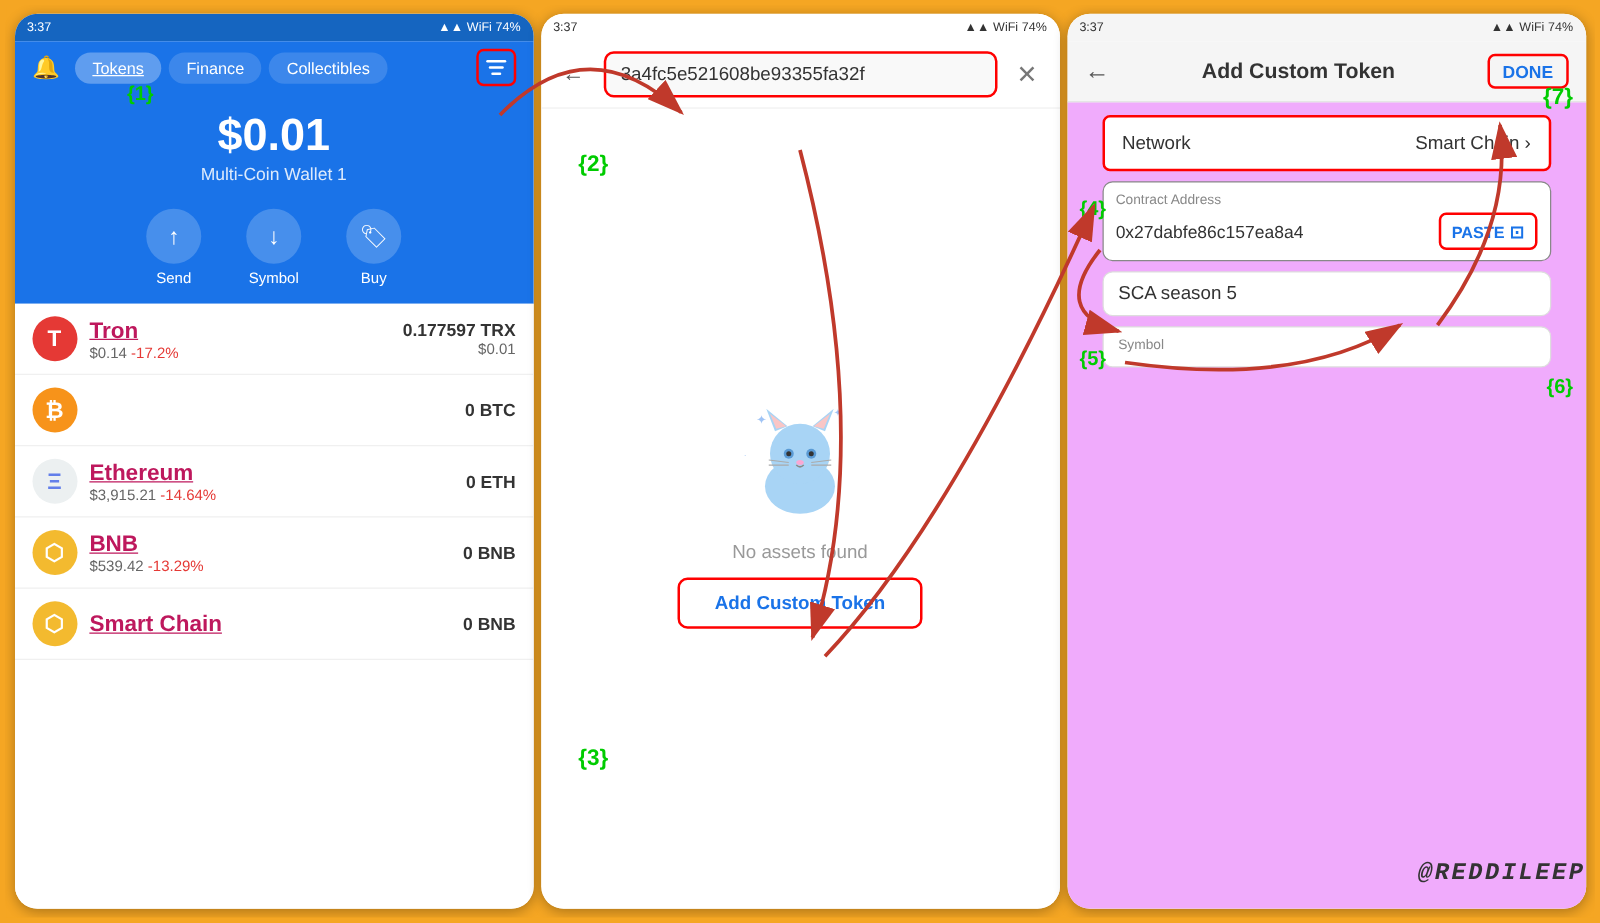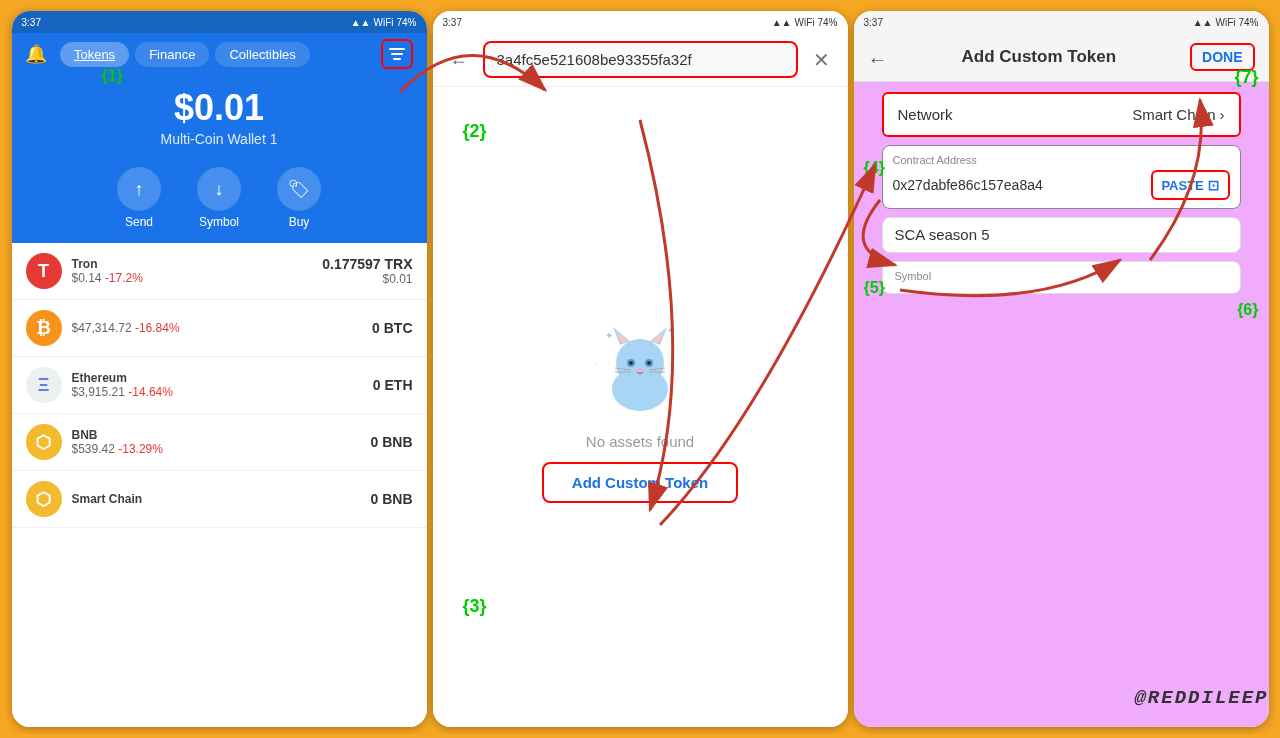--- a/index.html
+++ b/index.html
@@ -175,21 +175,21 @@
       margin-right: 10px;
       flex-shrink: 0;
     }
     .token-icon.tron { background: #e53935; color: #fff; }
     .token-icon.bitcoin { background: #f7931a; color: #fff; }
     .token-icon.ethereum { background: #ecf0f1; color: #627eea; }
     .token-icon.bnb { background: #f3ba2f; color: #fff; }
     .token-icon.smartchain { background: #f3ba2f; color: #fff; }
 
     .token-info { flex: 1; }
-    .token-name { font-size: 12px; font-weight: 600; color: #404040; }
+    .token-name { font-size: 18px; font-weight: 600; color: #be185d; text-decoration: underline; }
     .token-price { font-size: 12px; color: #666; }
     .token-change-neg { color: #e53935; }
     .token-right { text-align: right; }
     .token-amount { font-size: 14px; font-weight: 600; color: #333; }
     .token-value { font-size: 12px; color: #666; }
 
     
     .step-label {
       position: absolute;
       font-size: 18px;
@@ -483,24 +483,20 @@
         </div>
         <div class="token-right">
           <div class="token-amount">0.177597 TRX</div>
           <div class="token-value">$0.01</div>
         </div>
       </div>
 
       <div class="token-item">
         <div class="token-icon bitcoin">₿</div>
         <div class="token-info">
-          <div class="token-price">
-            <span>$47,314.72</span>
-            <span class="token-change-neg">-16.84%</span>
-          </div>
         </div>
         <div class="token-right">
           <div class="token-amount">0 BTC</div>
         </div>
       </div>
 
       <div class="token-item">
         <div class="token-icon ethereum">Ξ</div>
         <div class="token-info">
           <div class="token-name">Ethereum</div>

